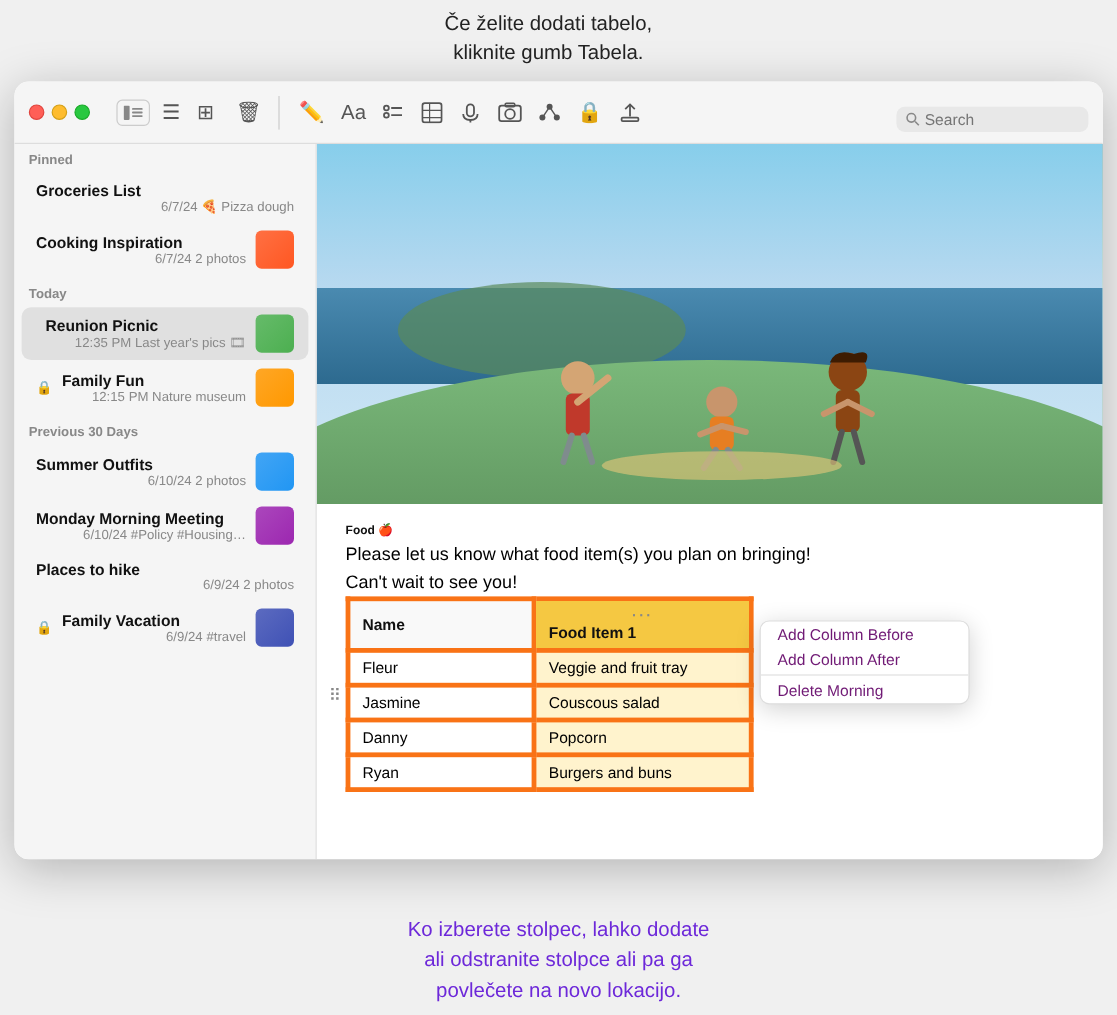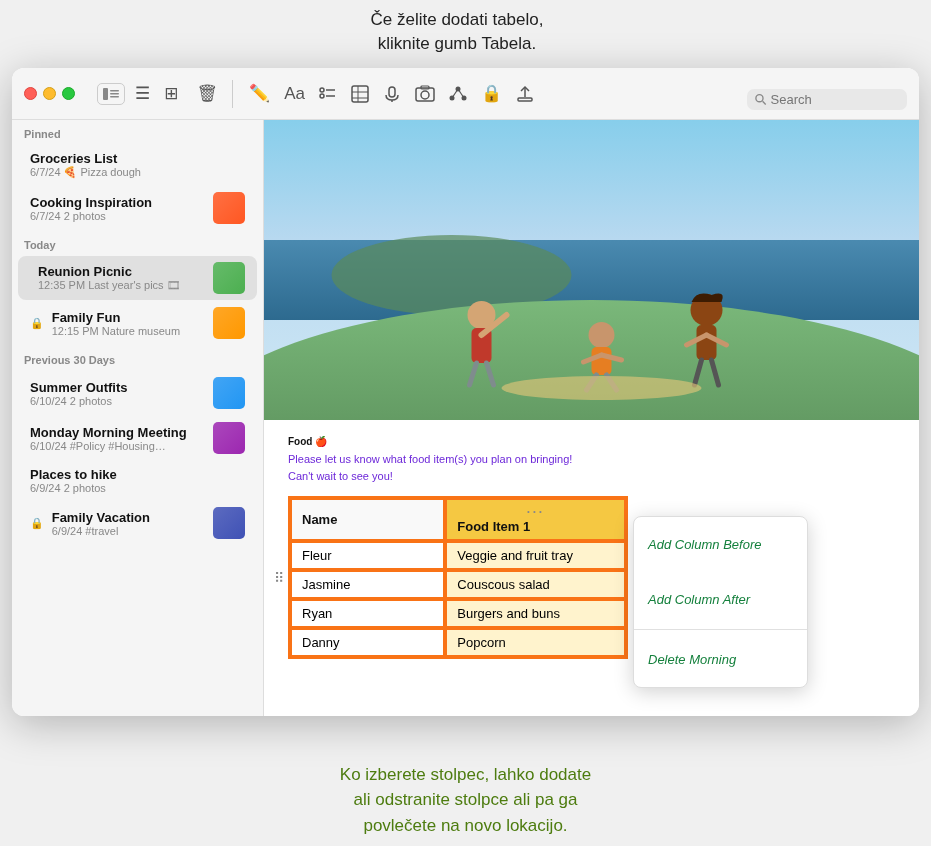--- a/index.html
+++ b/index.html
@@ -24,21 +24,21 @@
       z-index: 10;
     }
 
     
     .bottom-annotation {
       position: absolute;
       bottom: 8px;
       left: 0; right: 0;
       text-align: center;
       font-size: 17px;
-      color: #4d7c0f;
+      color: #6d28d9;
       line-height: 1.5;
       z-index: 10;
     }
 
     
     .app-window {
       position: absolute;
       top: 68px;
       left: 12px;
       right: 12px;
@@ -210,20 +210,21 @@
       overflow: hidden;
       text-overflow: ellipsis;
     }
 
     .sidebar-item-subtitle {
       font-size: 11px;
       color: #888;
       white-space: nowrap;
       overflow: hidden;
       text-overflow: ellipsis;
+      text-align: right;
     }
 
     .thumb-cooking {
       background: linear-gradient(135deg, #ff7043, #ff5722);
       border-radius: 5px;
       width: 32px; height: 32px;
     }
 
     .thumb-reunion {
       background: linear-gradient(135deg, #66bb6a, #4caf50);
@@ -305,24 +306,24 @@
     }
 
     .note-title-line {
       font-size: 10px;
       font-weight: 600;
       color: #111;
       margin-bottom: 4px;
     }
 
     .note-body-text {
-      font-size: 11px;
-      color: #6d28d9;
+      font-size: 15px;
+      color: #000000;
       line-height: 1.5;
-      margin-bottom: 12px;
+      margin-bottom: 0;
     }
 
     .food-table {
       border-collapse: collapse;
       font-size: 13px;
       min-width: 340px;
     }
 
     .food-table th, .food-table td {
       border: 4px solid #f97316;
@@ -362,25 +363,24 @@
       background: #fff;
       border: 1px solid #ddd;
       border-radius: 8px;
       box-shadow: 0 4px 20px rgba(0,0,0,0.18);
       width: 175px;
       z-index: 100;
       overflow: hidden;
     }
 
     .context-menu-item {
-      padding: 20px 14px;
+      padding: 3px 14px;
       font-size: 13px;
-      color: #15803d;
+      color: #701a75;
       cursor: pointer;
-      font-style: italic;
     }
 
     .context-menu-separator {
       height: 1px;
       background: #e0e0e0;
       margin: 2px 0;
     }
   </style>
 </head>
 <body>
@@ -641,26 +641,26 @@
             <tbody>
               <tr>
                 <td>Fleur</td>
                 <td class="col-selected">Veggie and fruit tray</td>
               </tr>
               <tr>
                 <td>Jasmine</td>
                 <td class="col-selected">Couscous salad</td>
               </tr>
               <tr>
+                <td>Danny</td>
+                <td class="col-selected">Popcorn</td>
+              </tr>
+              <tr>
                 <td>Ryan</td>
                 <td class="col-selected">Burgers and buns</td>
-              </tr>
-              <tr>
-                <td>Danny</td>
-                <td class="col-selected">Popcorn</td>
               </tr>
             </tbody>
           </table>
 
           
           <div class="context-menu">
             <div class="context-menu-item">Add Column Before</div>
             <div class="context-menu-item">Add Column After</div>
             <div class="context-menu-separator"></div>
             <div class="context-menu-item">Delete Morning</div>

